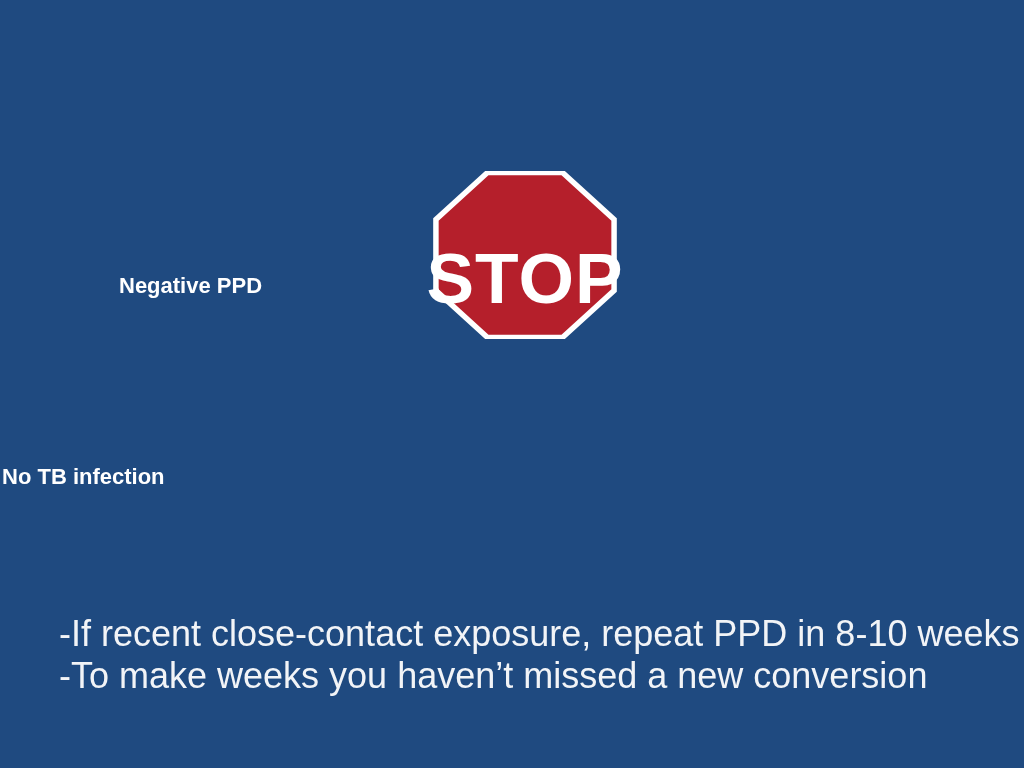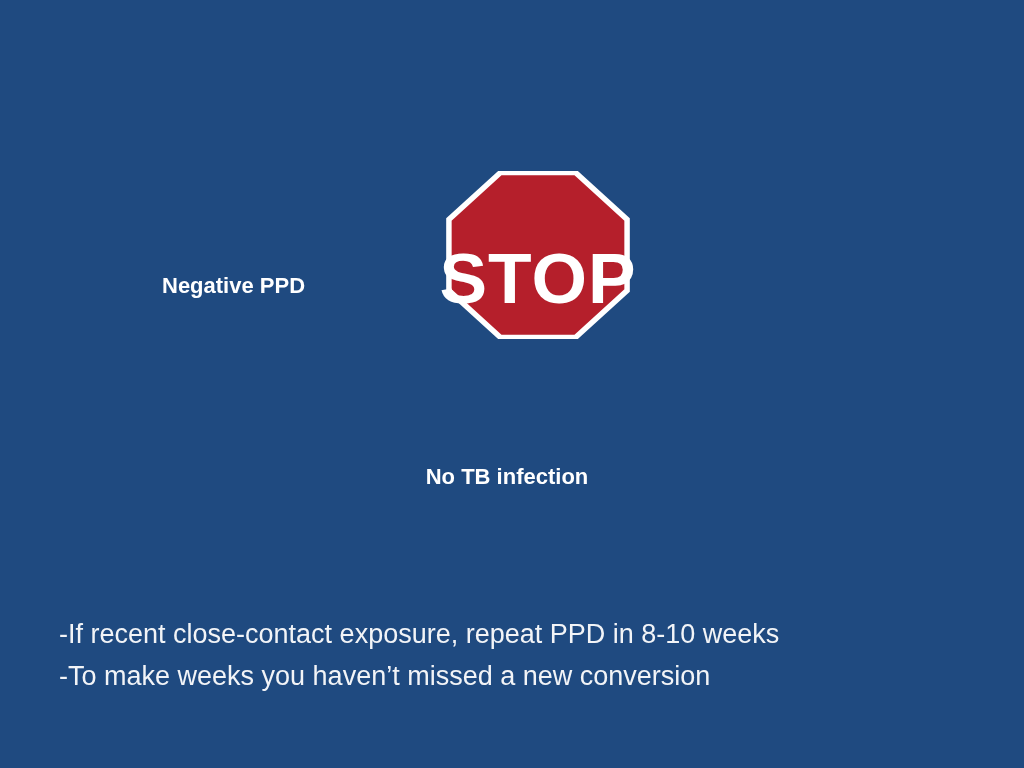--- a/index.html
+++ b/index.html
@@ -15,21 +15,21 @@
   #slide {
     position: relative;
     width: 1024px;
     height: 768px;
     background: #1F4A80;
   }
 
   
   .stop-sign {
     position: absolute;
-    left: 422px;
+    left: 409px;
     top: 171px;
     width: 232px;
     height: 168px;
   }
   .stop-sign svg {
     display: block;
     width: 100%;
     height: 100%;
   }
   .stop-word {
@@ -57,46 +57,44 @@
     color: #FFFFFF;
     font-family: "Liberation Sans", sans-serif;
     font-weight: bold;
     font-size: 22px;
     line-height: 1.1;
     white-space: nowrap;
   }
   #label-left {
     left: 119px;
     top: 274px;
-    margin-left: 43px;
   }
   #label-right {
     right: 71px;
     top: 274px;
   }
   #label-center {
     left: 0;
     right: 12px;
     top: 465px;
-    text-align: center;
     margin-left: 2px;
   }
 
   
   .notes {
     position: absolute;
     left: 59px;
     top: 613px;
     width: 920px;
   }
   .note-line {
     color: #F2F4F7;
     font-family: "Liberation Sans", sans-serif;
     font-weight: normal;
-    font-size: 27px;
+    font-size: 36px;
     line-height: 42px;
     white-space: nowrap;
   }
 </style>
 </head>
 <body>
 
 <div id="slide">
 
   <div class="stop-sign">

